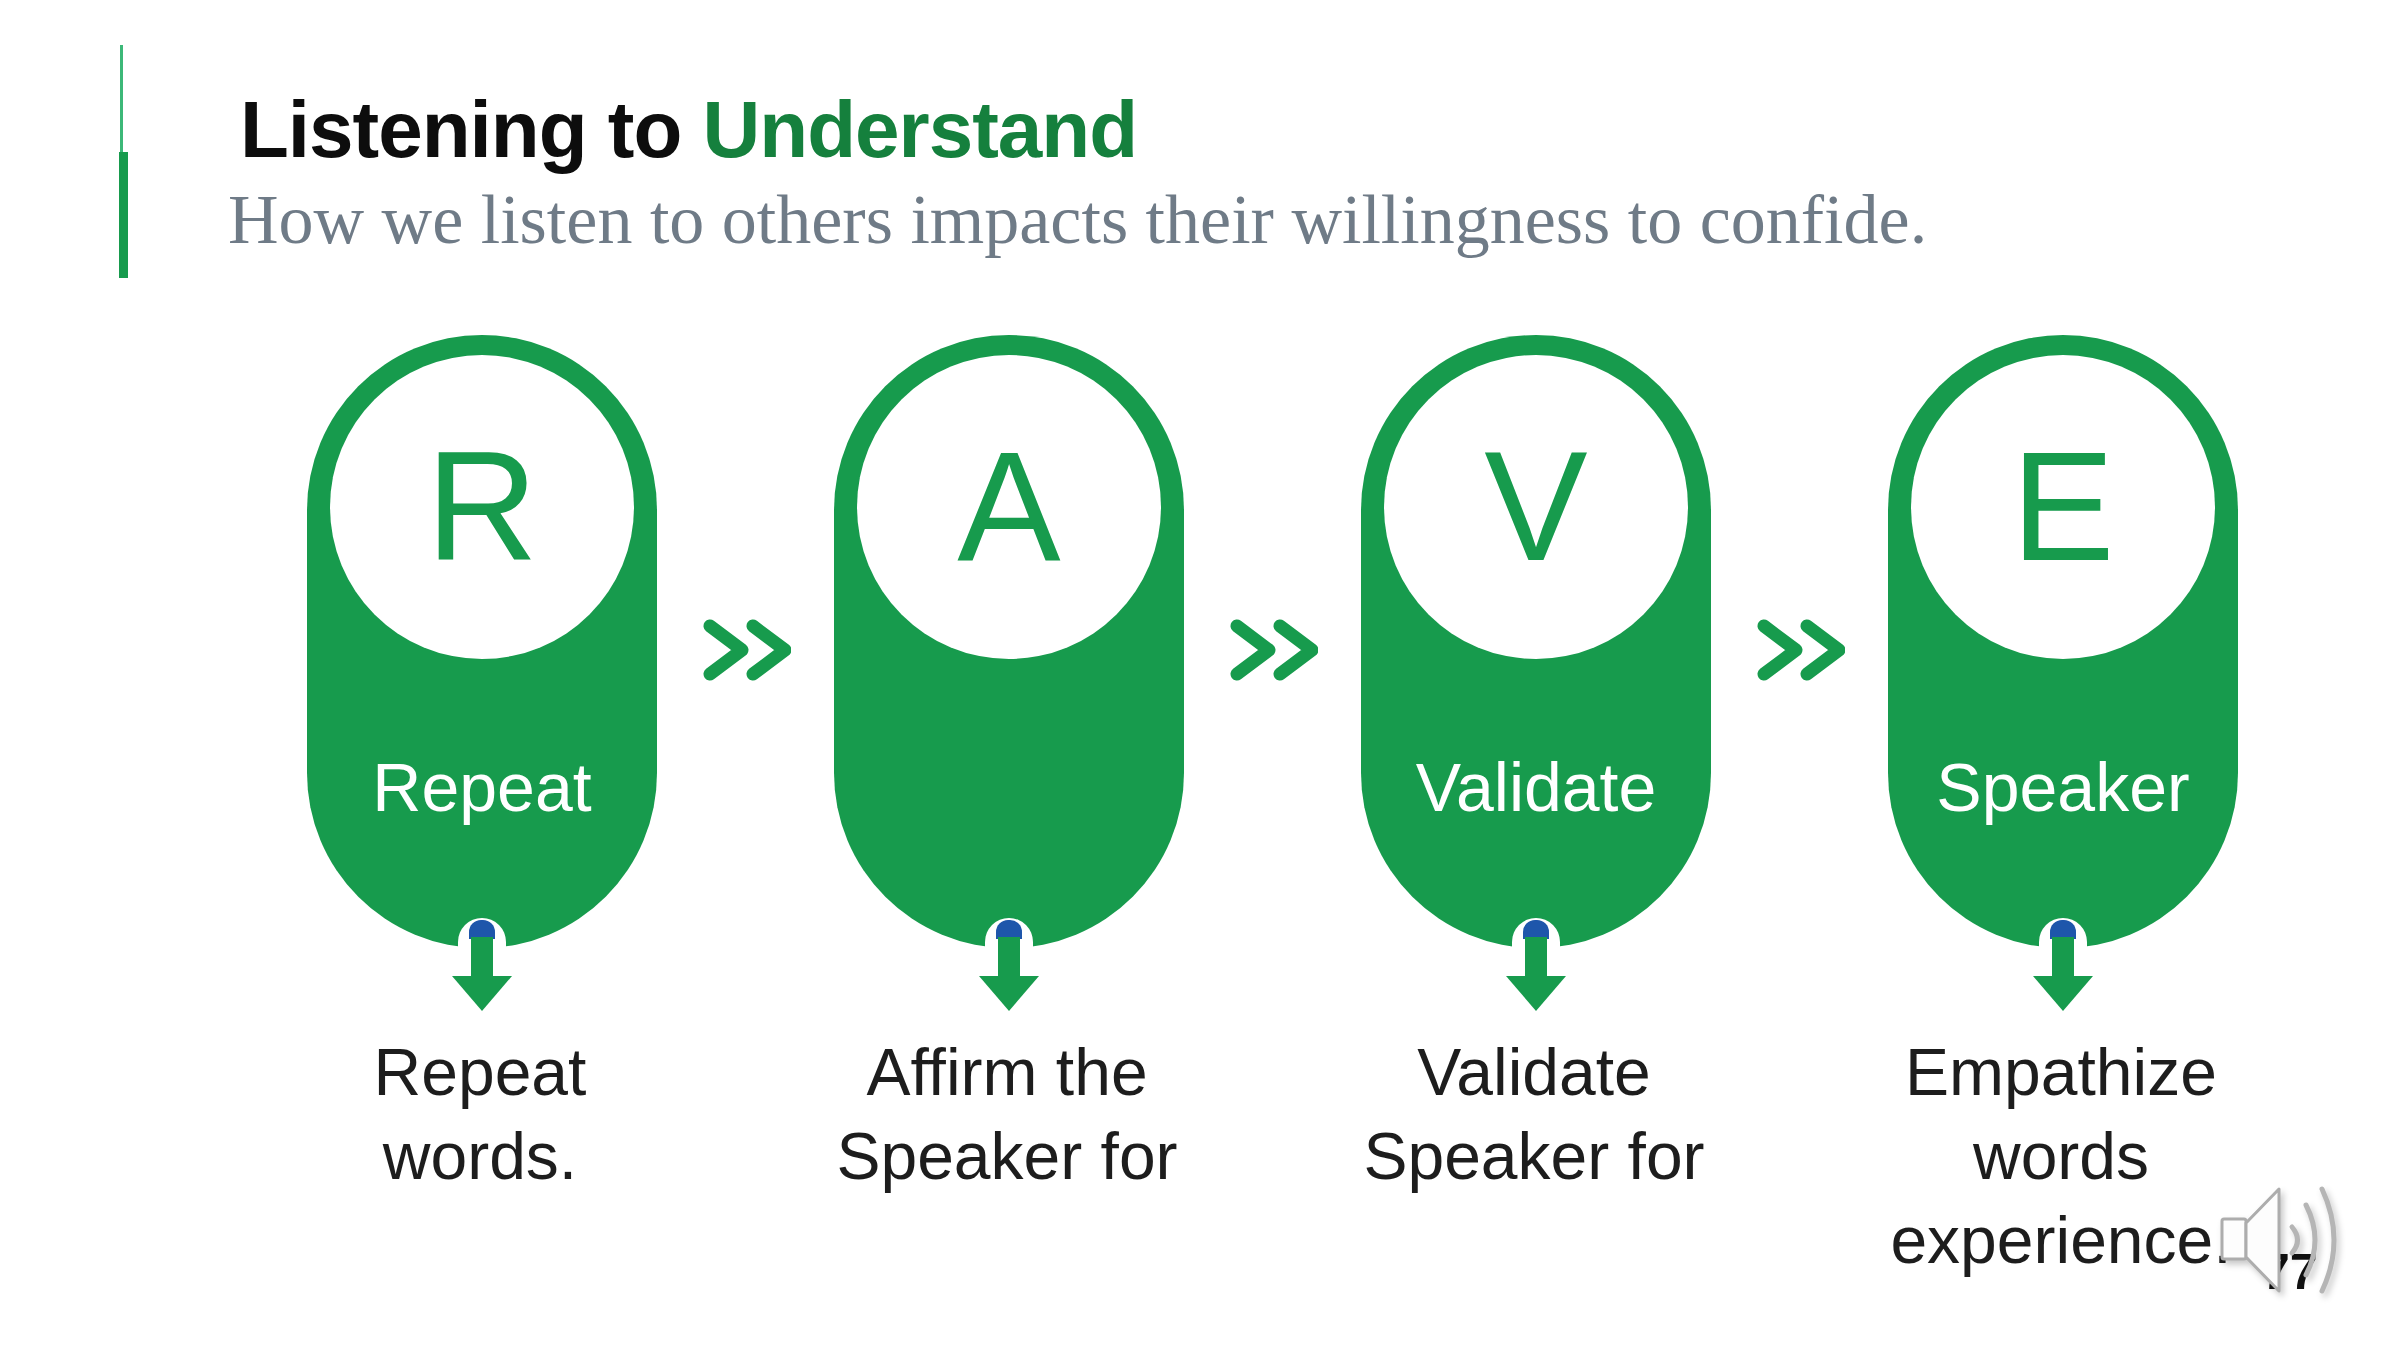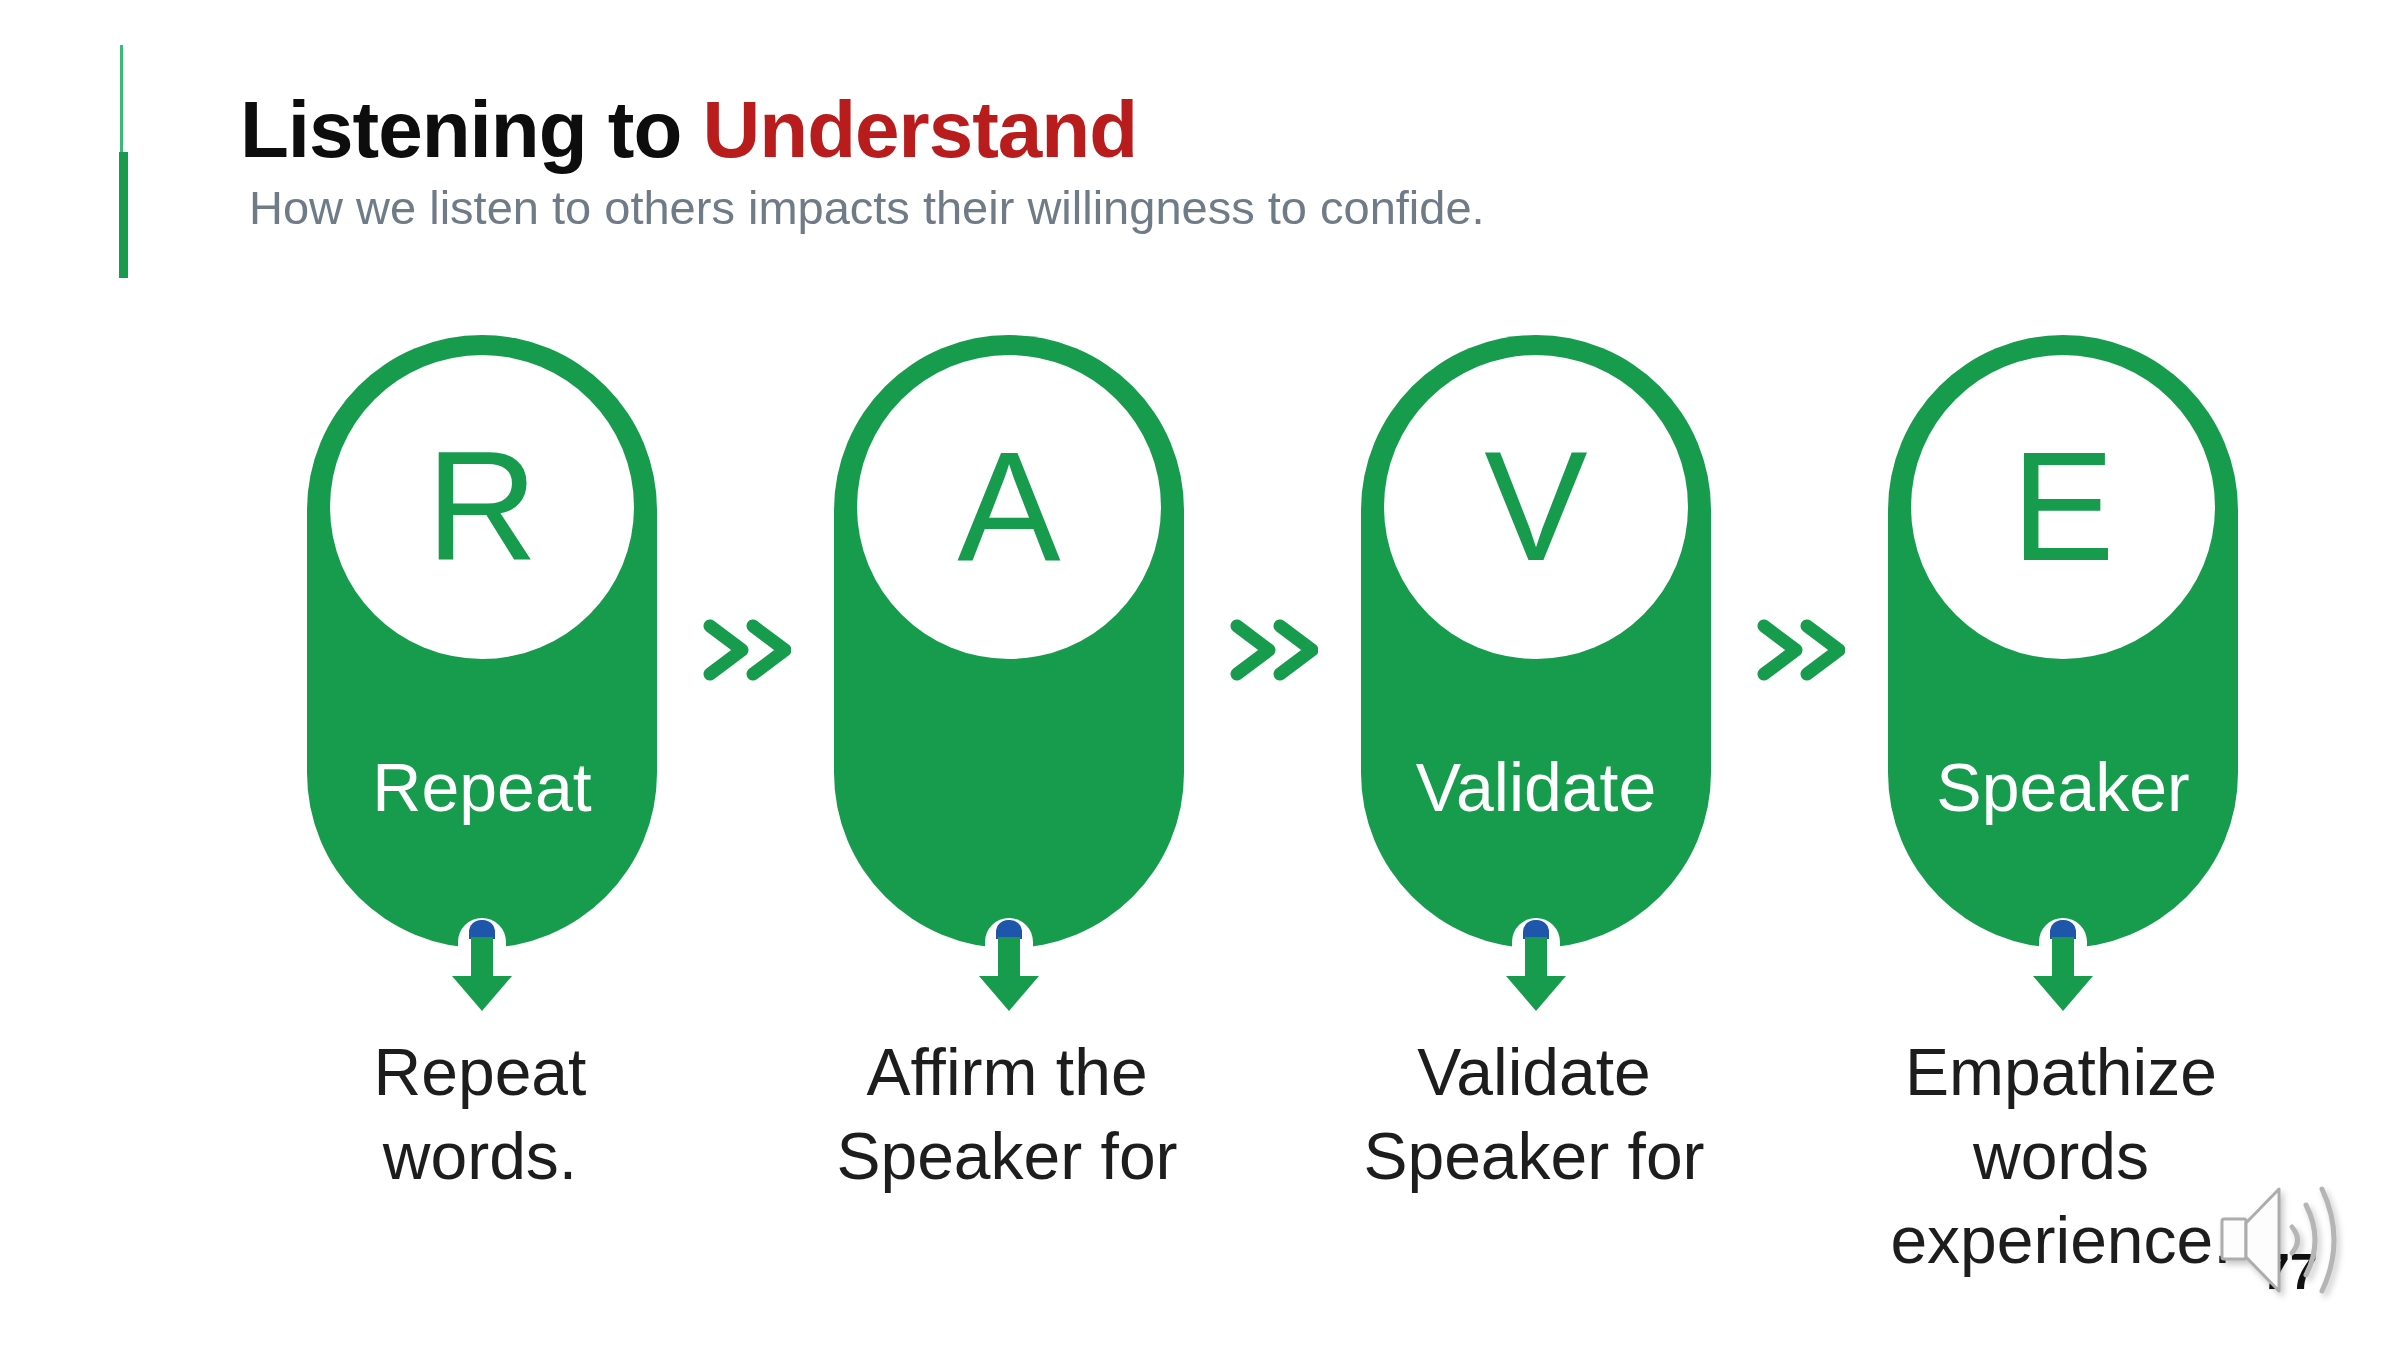--- a/index.html
+++ b/index.html
@@ -7,22 +7,22 @@
        font-family:"Liberation Sans", sans-serif;}
   .slide{position:absolute;left:0;top:0;width:2400px;height:1350px;background:#ffffff;}
 
   
   .accent-thin{position:absolute;left:120px;top:45px;width:3px;height:107px;background:#3cb878;}
   .accent-thick{position:absolute;left:119px;top:152px;width:9px;height:126px;background:#179b4d;}
 
   
   .title{position:absolute;left:240px;top:84px;font-size:80px;font-weight:bold;
          color:#0d0d0d;letter-spacing:-1px;white-space:nowrap;}
-  .title .green{color:#b91c1c;text-align:center;}
-  .subtitle{position:absolute;left:249px;top:180px;font-size:47px;color:#6f7b87;white-space:nowrap;}
+  .title .green{color:#15803d;text-align:center;}
+  .subtitle{position:absolute;left:228px;top:180px;font-size:70px;color:#6f7b87;white-space:nowrap;font-family:Liberation Serif, serif;}
 
   
   .step{position:absolute;top:335px;width:350px;height:690px;}
   .step.s1{left:307px}.step.s2{left:834px}.step.s3{left:1361px}.step.s4{left:1888px}
   .pill{position:absolute;left:0;top:0;width:350px;height:613px;background:#179b4d;border-radius:175px;}
   .circle{position:absolute;left:23px;top:20px;width:304px;height:304px;background:#ffffff;border-radius:50%;}
   .letter{position:absolute;left:23px;top:20px;width:304px;height:304px;line-height:304px;
           text-align:center;font-size:155px;color:#179b4d;}
   .pill-label{position:absolute;left:0;top:412px;width:350px;height:80px;line-height:80px;
           text-align:center;font-size:68px;color:#ffffff;}

